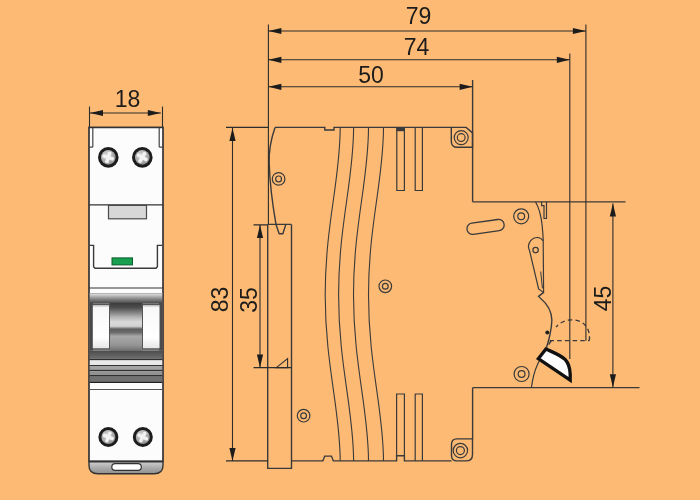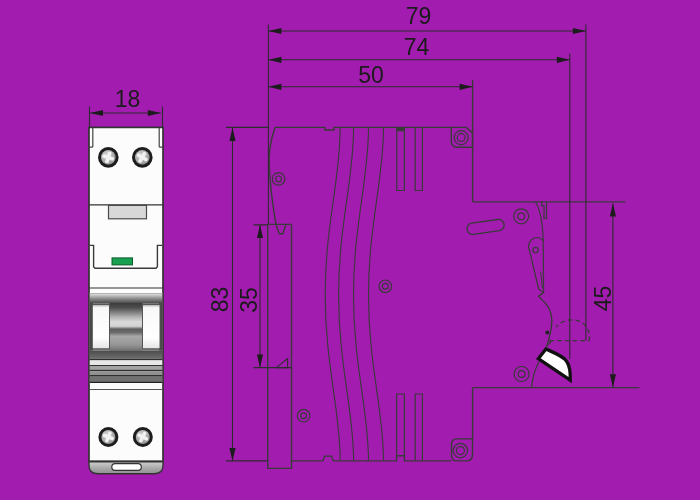--- a/index.html
+++ b/index.html
@@ -1,16 +1,16 @@
 <!DOCTYPE html>
 <html><head>
 <meta charset="utf-8">
 <style>
 html,body{margin:0;padding:0;background:#fff;}
-#wrap{position:relative;width:700px;height:500px;background:#a21caf;overflow:hidden;}
+#wrap{position:relative;width:700px;height:500px;background:#fdba74;overflow:hidden;}
 svg{position:absolute;top:0;left:0;}
 text{font-family:"Liberation Sans",sans-serif;font-size:23px;fill:#1c1c1c;}
 </style>
 </head>
 <body>
 <div id="wrap">
 <svg width="700" height="500" viewBox="0 0 700 500">
 <defs>
 <linearGradient id="gBand" x1="0" y1="0" x2="0" y2="1">
   <stop offset="0" stop-color="#e0e0e0"></stop>

